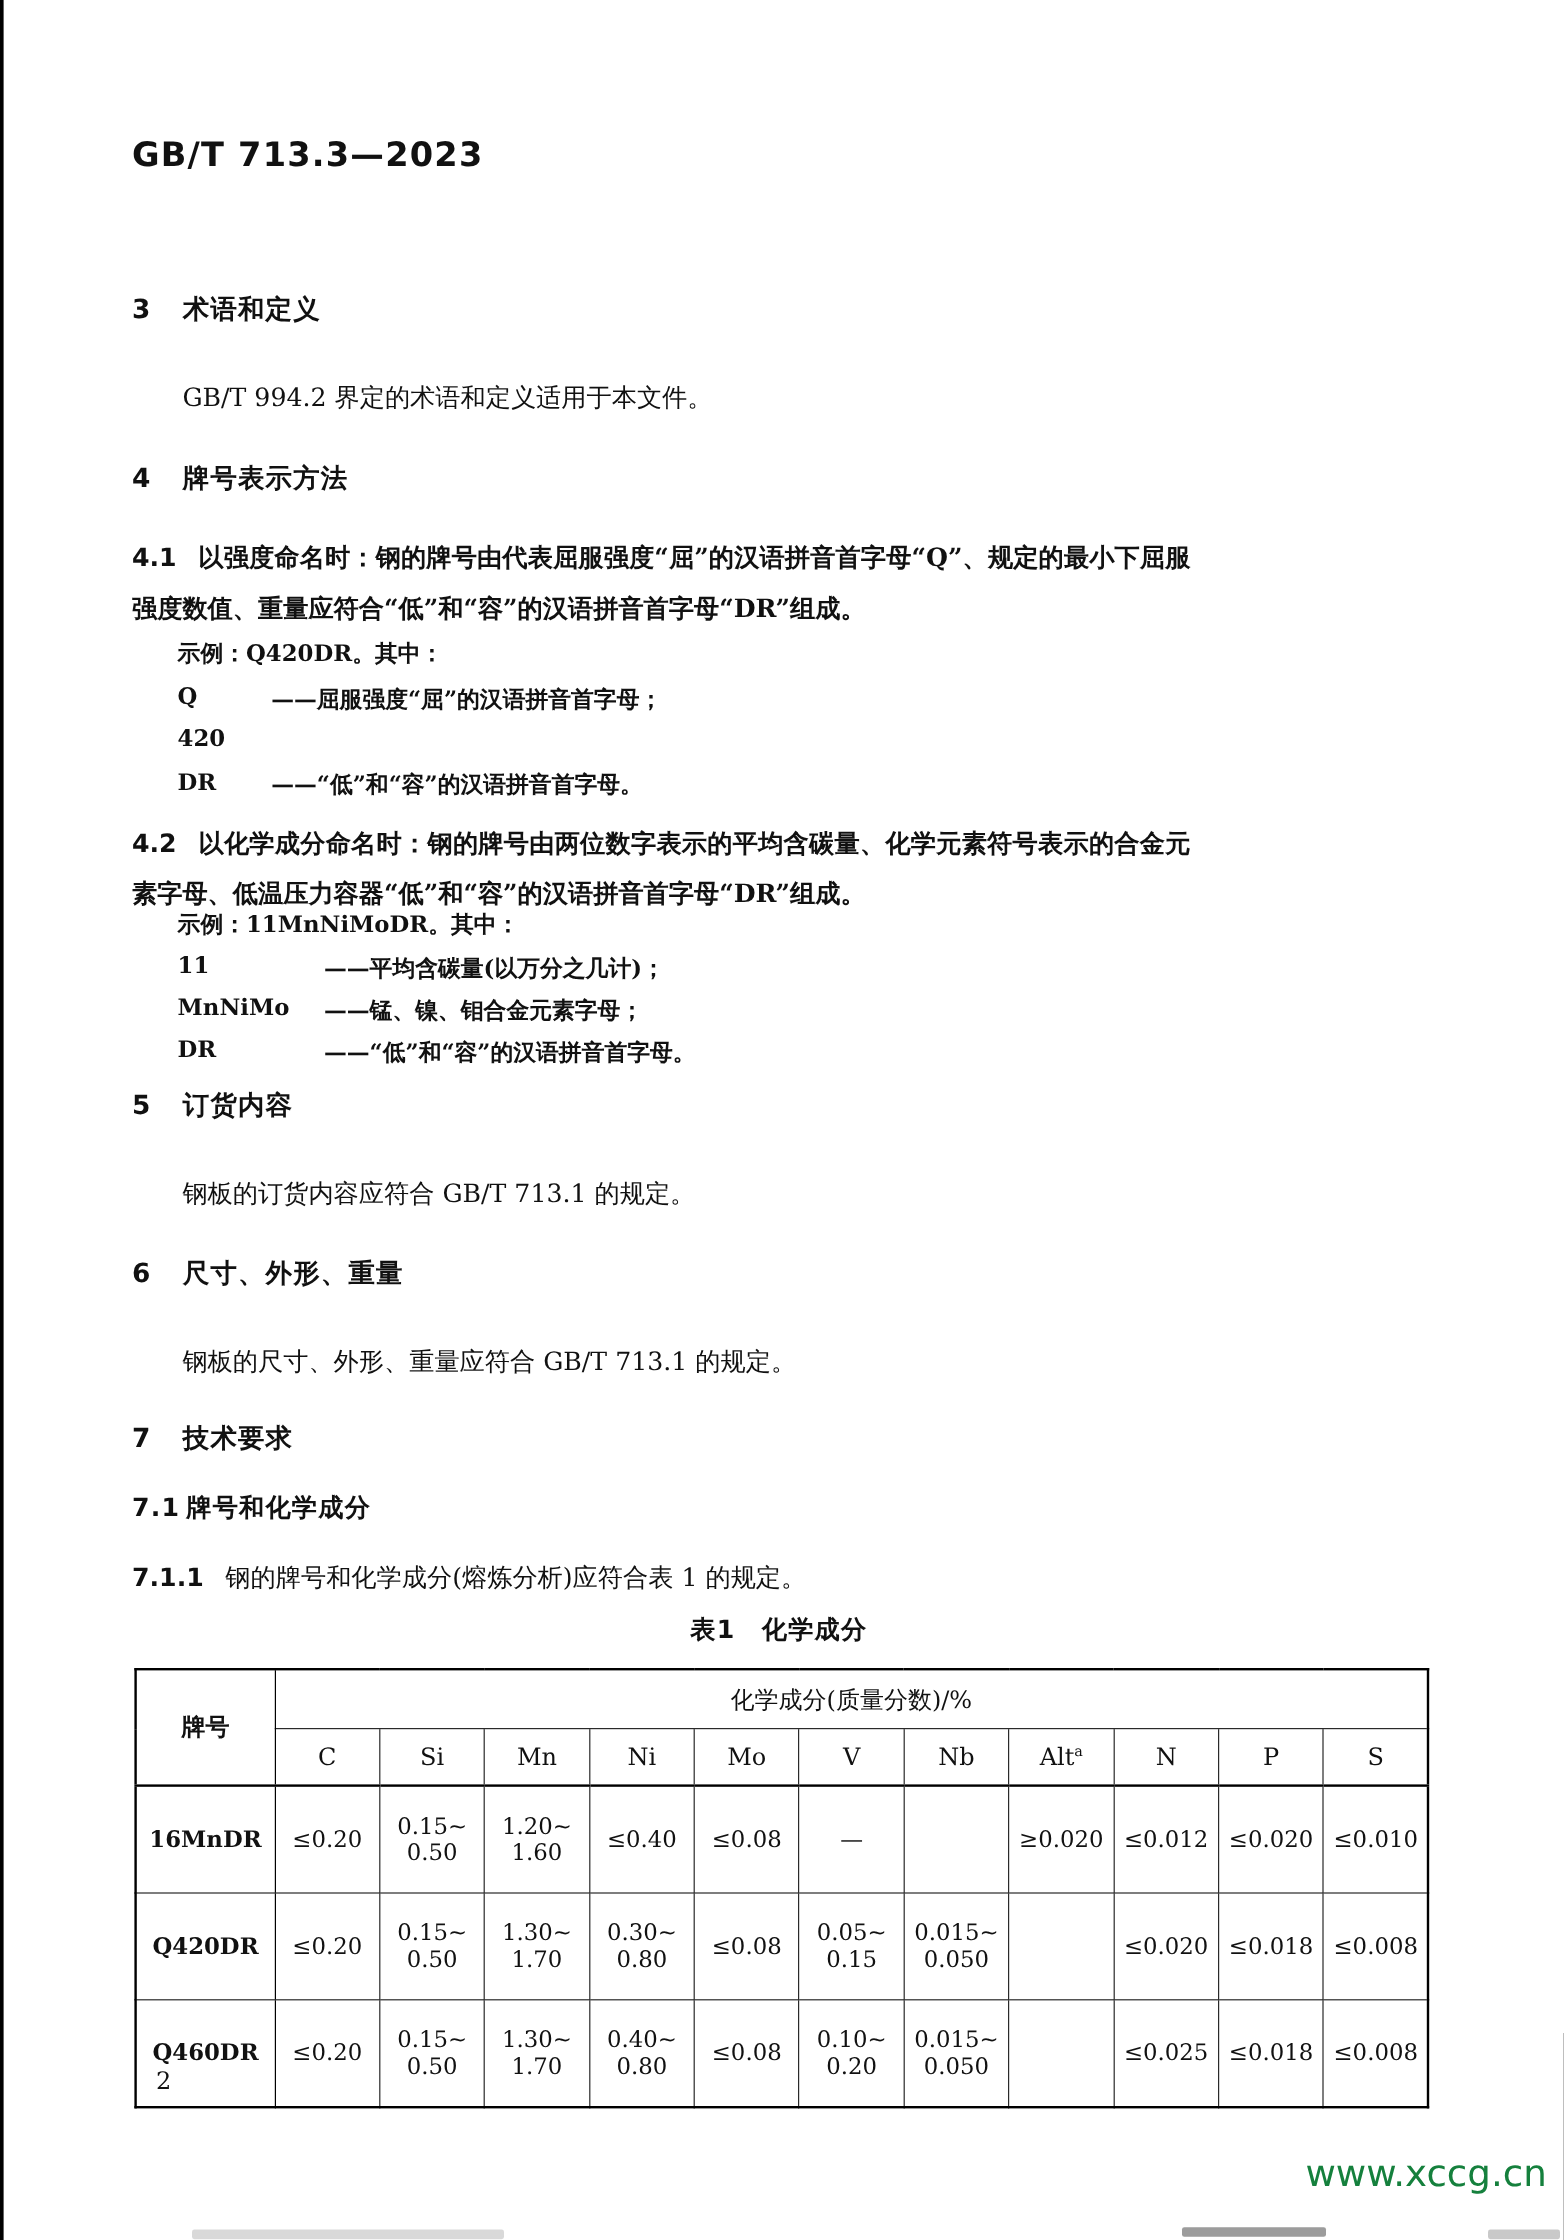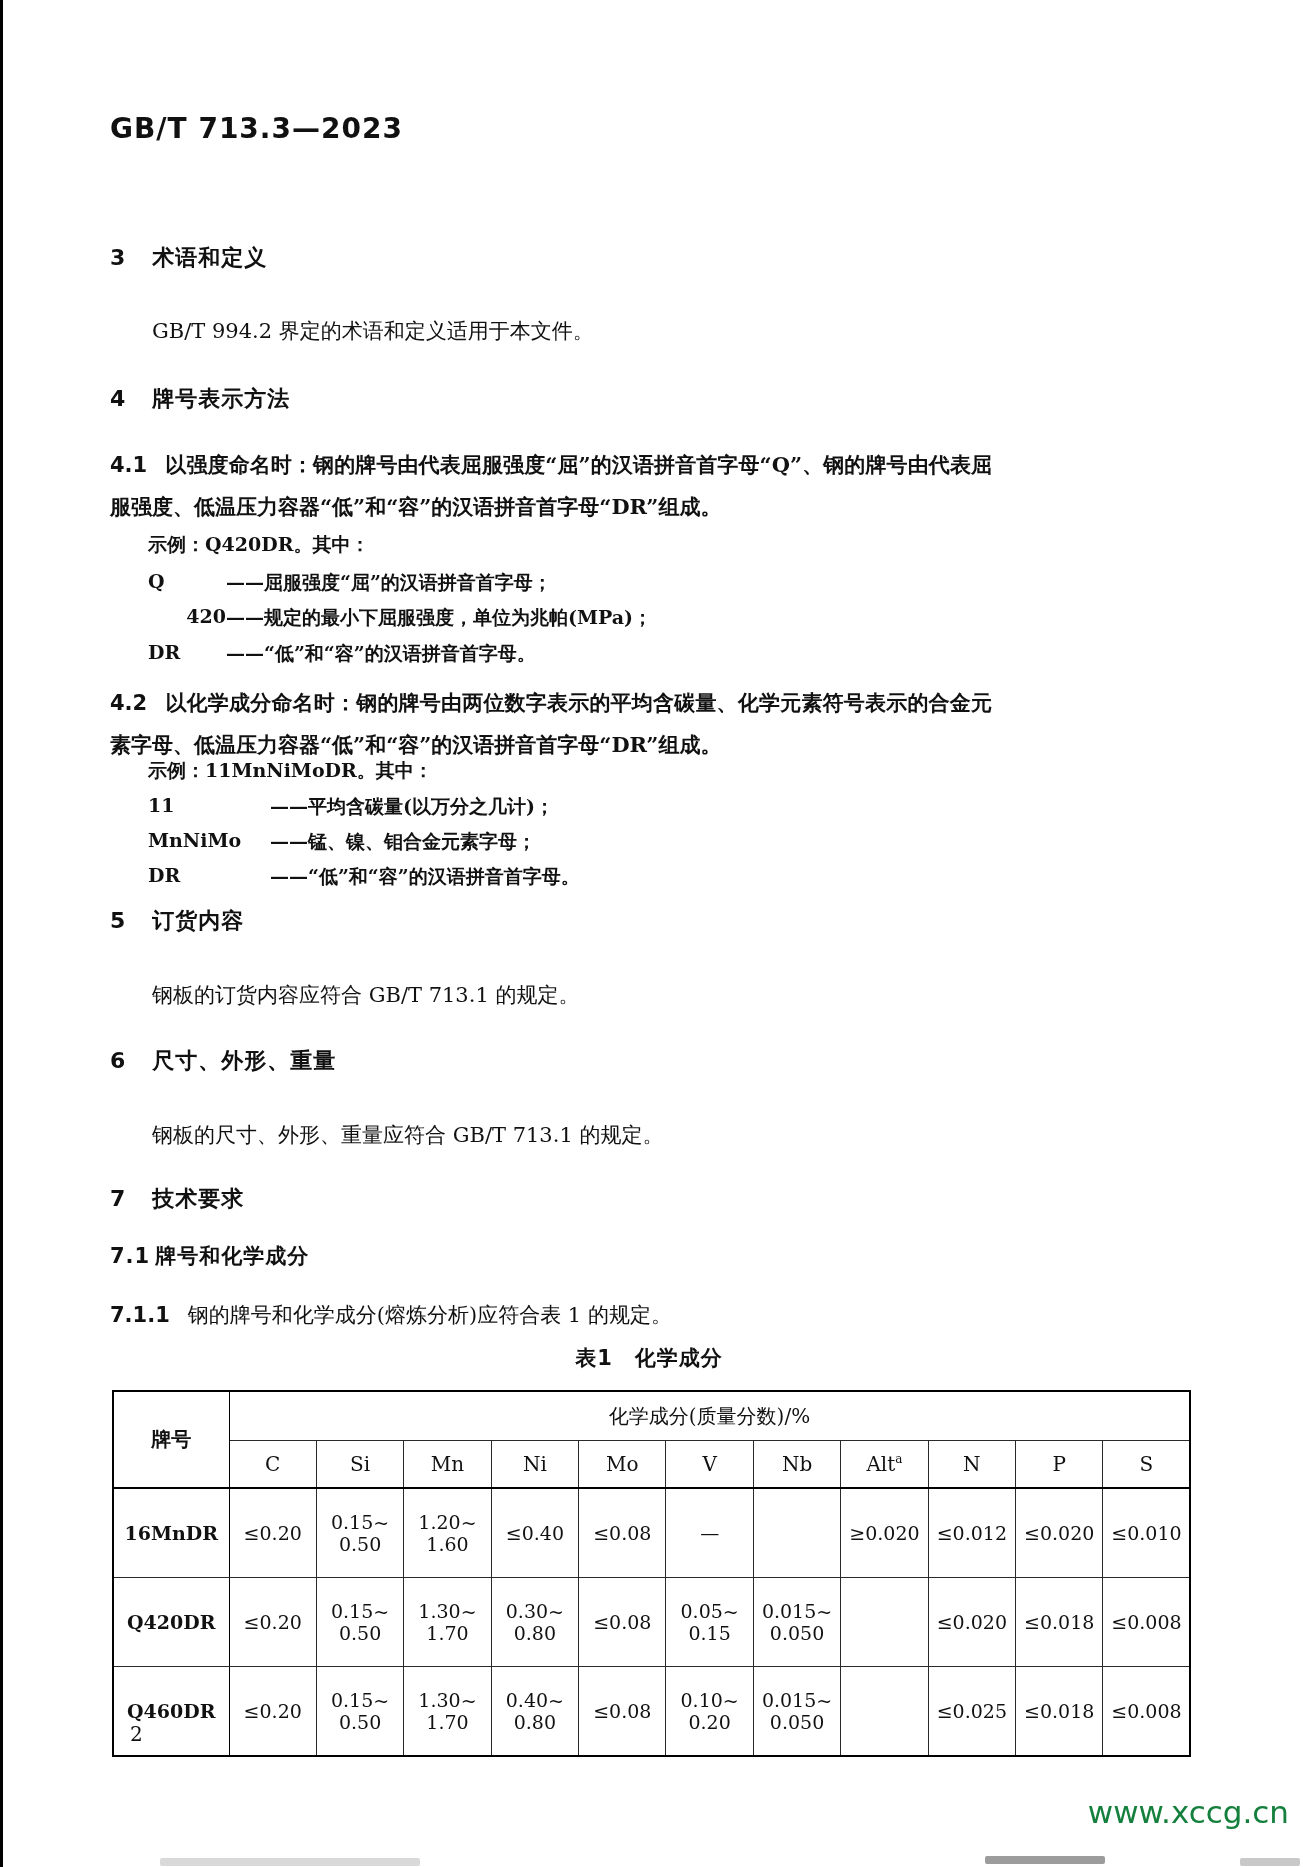--- a/index.html
+++ b/index.html
@@ -87,32 +87,31 @@
   <div class="abs h" style="top:243px;">
     <span class="h-num">3</span><span class="h-title">术语和定义</span>
   </div>
   <div class="abs para" style="top:312px;">GB/T 994.2 界定的术语和定义适用于本文件。</div>
 
   <div class="abs h" style="top:384px;">
     <span class="h-num">4</span><span class="h-title">牌号表示方法</span>
   </div>
 
   <div class="abs clause" style="top:444px;">
-    <span class="c-label">4.1</span><span>以强度命名时：钢的牌号由代表屈服强度“屈”的汉语拼音首字母“Q”、钢的牌号由代表屈服强度、低温压力容器“低”和“容”的汉语拼音首字母“DR”组成。</span>
+    <span class="c-label">4.1</span><span>以强度命名时：钢的牌号由代表屈服强度“屈”的汉语拼音首字母“Q”、规定的最小下屈服强度数值、重量应符合“低”和“容”的汉语拼音首字母“DR”组成。</span>
   </div>
   <div class="abs example" style="top:532px;">
     <span class="ex-label">示例：</span><span>Q420DR。其中：</span>
   </div>
   <div class="abs def-item" style="top:570px;">
     <span class="term term-w1">Q</span>
       <span>——屈服强度“屈”的汉语拼音首字母；</span>
   </div>
-  <div class="abs def-item" style="top:605px;text-align:right;">
+  <div class="abs def-item" style="top:605px;">
     <span class="term term-w1">420</span>
-      <span>——规定的最小下屈服强度，单位为兆帕(MPa)；</span>
   </div>
   <div class="abs def-item" style="top:641px;">
     <span class="term term-w1">DR</span>
       <span>——“低”和“容”的汉语拼音首字母。</span>
   </div>
 
   <div class="abs clause" style="top:682px;">
     <span class="c-label">4.2</span><span>以化学成分命名时：钢的牌号由两位数字表示的平均含碳量、化学元素符号表示的合金元素字母、低温压力容器“低”和“容”的汉语拼音首字母“DR”组成。</span>
   </div>
   <div class="abs example" style="top:758px;">

